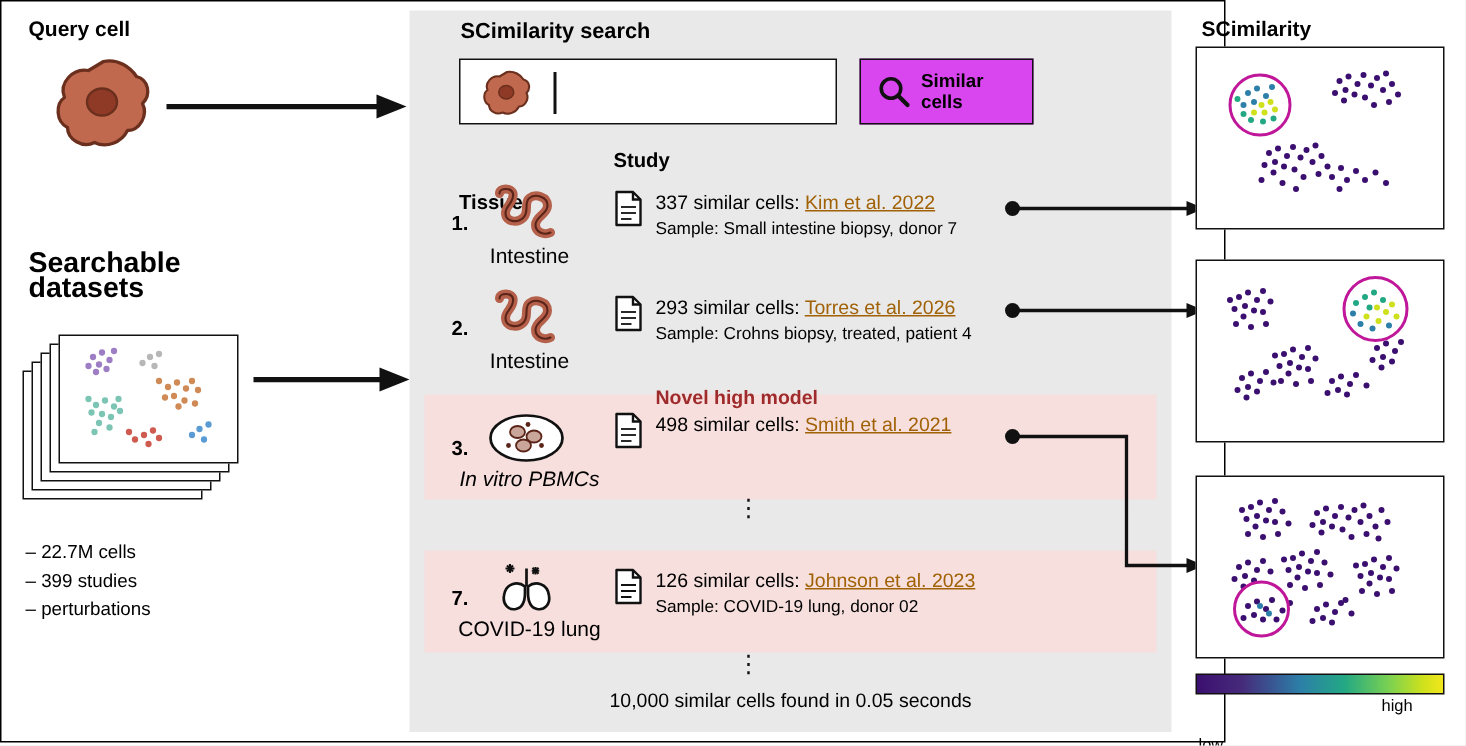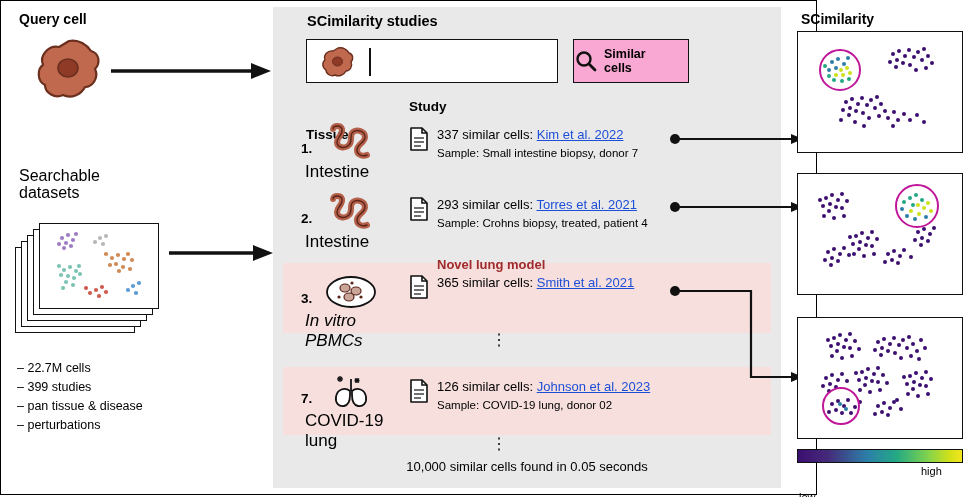--- a/index.html
+++ b/index.html
@@ -13,21 +13,21 @@
   }
   .frame{
     position:absolute;left:0;top:0;width:817px;height:495px;
     border:1px solid #000;box-sizing:border-box;background:#fff;
   }
 
   
   .query-title{position:absolute;left:18px;top:10px;font-size:14px;font-weight:bold;}
   .query-cell{position:absolute;left:34px;top:36px;width:68px;height:64px;}
 
-  .search-title{position:absolute;left:18px;top:166px;font-size:16px;font-weight:normal;line-height:17px;}
+  .search-title{position:absolute;left:18px;top:166px;font-size:19px;font-weight:bold;line-height:17px;}
 
   .stack{position:absolute;left:14px;top:222px;width:150px;height:110px;}
   .card{
     position:absolute;border:1.4px solid #111;background:#fff;width:118px;height:84px;
   }
   .card.c1{left:0;top:24px;}
   .card.c2{left:6px;top:18px;}
   .card.c3{left:12px;top:12px;}
   .card.c4{left:18px;top:6px;}
   .card.c5{left:24px;top:0px;}
@@ -46,37 +46,37 @@
 
   .searchbox{
     position:absolute;left:305px;top:38px;width:252px;height:44px;
     background:#fff;border:1.6px solid #111;box-sizing:border-box;
   }
   .searchbox .mini-cell{position:absolute;left:14px;top:6px;width:34px;height:32px;}
   .caret{position:absolute;left:62px;top:8px;width:2px;height:28px;background:#111;}
 
   .simbtn{
     position:absolute;left:572px;top:38px;width:116px;height:44px;
-    background:#f9a8d4;border:1.6px solid #111;box-sizing:border-box;
-    display:flex;align-items:center;gap:6px;
+    background:#d946ef;border:1.6px solid #111;box-sizing:border-box;
+    display:flex;align-items:center;gap:6px;padding-left:10px;
   }
   .simbtn .lbl{font-size:12.5px;font-weight:bold;line-height:14px;}
 
   .col-tissue{position:absolute;left:305px;top:98px;font-size:13.5px;font-weight:bold;margin-top:28px;}
   .col-study{position:absolute;left:408px;top:98px;font-size:13.5px;font-weight:bold;}
 
   .row{position:absolute;left:282px;width:488px;height:62px;}
   .row .num{position:absolute;left:18px;top:22px;font-size:13.5px;font-weight:bold;}
   .row .tissue-icon{position:absolute;left:40px;top:4px;width:56px;height:38px;}
-  .row .tissue-label{position:absolute;left:22px;top:43px;width:96px;font-size:17px;}
+  .row .tissue-label{position:absolute;left:22px;top:43px;width:96px;text-align:center;font-size:14px;}
   .row .doc-icon{position:absolute;left:126px;top:8px;width:20px;height:24px;}
   .row .line1{position:absolute;left:154px;top:8px;font-size:13px;white-space:nowrap;}
   .row .line2{position:absolute;left:154px;top:28px;font-size:11.5px;white-space:nowrap;}
   .row .headline{position:absolute;left:154px;top:-8px;font-size:13px;font-weight:bold;color:#9e2a2b;}
-  .link{color:#1d4ed8;}
+  .link{color:#a16207;}
 
   .row.highlight{background:#f6dfdd;}
   .row.r1{top:118px;}
   .row.r2{top:188px;}
   .row.r3{top:262px;height:70px;}
   .row.r4{top:366px;height:68px;}
 
   .r3 .line1{top:12px;} .r3 .line2{top:32px;} .r3 .headline{top:-6px;}
   .r3 .tissue-icon{top:10px;} .r3 .tissue-label{top:48px;font-style:italic;}
   .r3 .num{top:28px;} .r3 .doc-icon{top:12px;}
@@ -204,27 +204,26 @@
   <div class="arrow-mid">
     <svg width="104" height="12" viewBox="0 0 104 12">
       <line x1="0" y1="6" x2="86" y2="6" stroke="#111" stroke-width="3.5"></line>
       <polygon points="104,6 84,14 84,-2" fill="#111"></polygon>
     </svg>
   </div>
 
   <div class="bullets">
     <div>– 22.7M cells</div>
     <div>– 399 studies</div>
-    <div>– pan tissue &amp; disease</div>
     <div>– perturbations</div>
   </div>
 
   <div class="panel"></div>
 
-  <div class="panel-title">SCimilarity studies</div>
+  <div class="panel-title">SCimilarity search</div>
 
   <div class="searchbox">
     <div class="mini-cell">
       <svg width="34" height="32" viewBox="0 0 34 32">
         <path d="M17 2 C22 1 26 4 28 7 C32 8 33 13 30 16 C32 20 29 25 25 25 C23 29 18 31 14 29 C10 31 5 28 5 24 C1 22 1 16 4 14 C2 9 7 4 12 5 Z" fill="#c0694f" stroke="#6b2f1e" stroke-width="1.4" stroke-linejoin="round"></path>
         <ellipse cx="16.5" cy="15.5" rx="5" ry="4.5" fill="#8e3a26" stroke="#6b2f1e" stroke-width="1"></ellipse>
       </svg>
     </div>
     <div class="caret"></div>
   </div>
@@ -283,21 +282,21 @@
       <svg width="20" height="24" viewBox="0 0 20 24">
         <path d="M2 1 H13 L18 6 V23 H2 Z" fill="#fff" stroke="#111" stroke-width="1.6" stroke-linejoin="round"></path>
         <path d="M13 1 V6 H18" fill="none" stroke="#111" stroke-width="1.6"></path>
         <line x1="5" y1="11" x2="15" y2="11" stroke="#111" stroke-width="1.2"></line>
         <line x1="5" y1="15" x2="15" y2="15" stroke="#111" stroke-width="1.2"></line>
         <line x1="5" y1="19" x2="12" y2="19" stroke="#111" stroke-width="1.2"></line>
       </svg>
     </div>
     <div class="line1">
       <span>293 similar cells:</span>
-      <a class="link" href="#">Torres et al. 2021</a>
+      <a class="link" href="#">Torres et al. 2026</a>
     </div>
     <div class="line2">Sample: Crohns biopsy, treated, patient 4</div>
   </div>
 
   <div class="row r3 highlight">
     <div class="num">3.</div>
     <div class="tissue-icon">
       <svg width="56" height="38" viewBox="0 0 56 38">
         <ellipse cx="28" cy="19" rx="24" ry="15" fill="#fff" stroke="#111" stroke-width="1.8"></ellipse>
         <ellipse cx="22" cy="15" rx="5" ry="4" fill="#c9a59a" stroke="#5b2418" stroke-width="1.2"></ellipse>
@@ -311,23 +310,23 @@
     <div class="tissue-label">In vitro PBMCs</div>
     <div class="doc-icon">
       <svg width="20" height="24" viewBox="0 0 20 24">
         <path d="M2 1 H13 L18 6 V23 H2 Z" fill="#fff" stroke="#111" stroke-width="1.6" stroke-linejoin="round"></path>
         <path d="M13 1 V6 H18" fill="none" stroke="#111" stroke-width="1.6"></path>
         <line x1="5" y1="11" x2="15" y2="11" stroke="#111" stroke-width="1.2"></line>
         <line x1="5" y1="15" x2="15" y2="15" stroke="#111" stroke-width="1.2"></line>
         <line x1="5" y1="19" x2="12" y2="19" stroke="#111" stroke-width="1.2"></line>
       </svg>
     </div>
-    <div class="headline">Novel lung model</div>
+    <div class="headline">Novel high model</div>
     <div class="line1">
-      <span>365 similar cells:</span>
+      <span>498 similar cells:</span>
       <a class="link" href="#">Smith et al. 2021</a>
     </div>
   </div>
 
   <div class="dots d1">
     <span>⋮</span>
   </div>
 
   <div class="row r4 highlight">
     <div class="num">7.</div>

